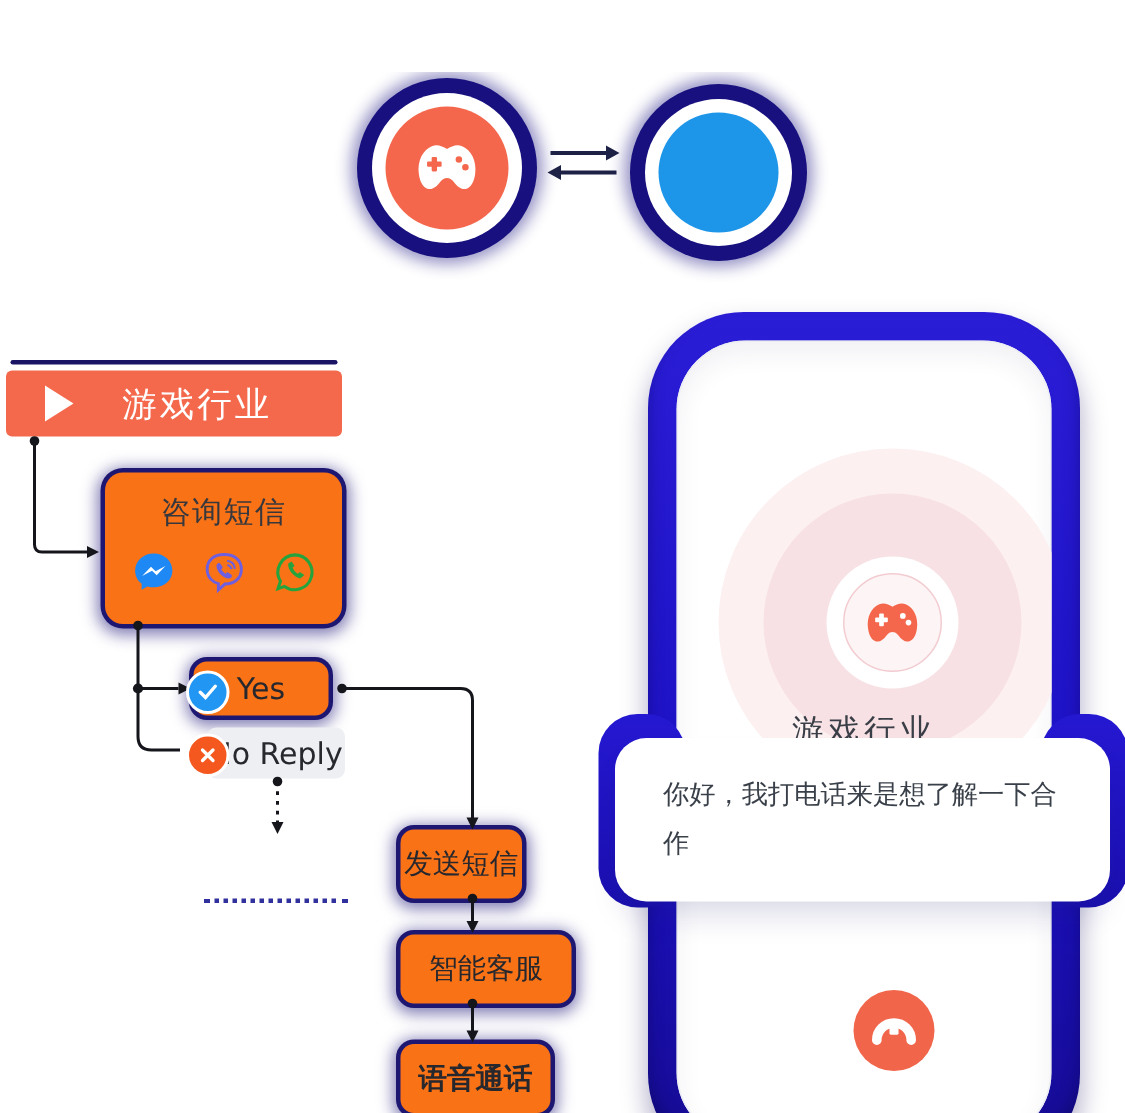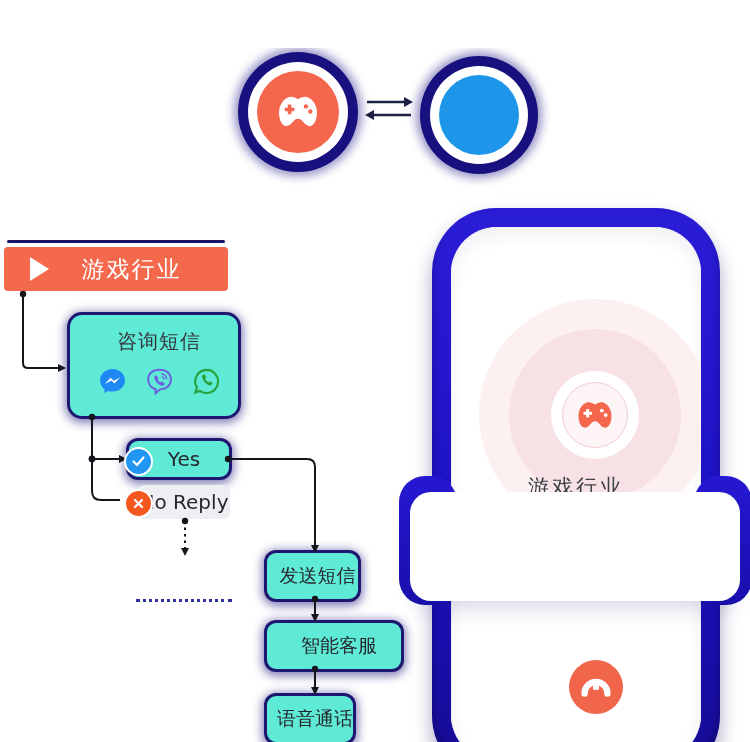--- a/index.html
+++ b/index.html
@@ -11,22 +11,22 @@
   .badge{position:absolute;border-radius:50%;background:#17107E;
          box-shadow:0 0 10px 4px rgba(23,16,126,.45);}
   .badge .white-ring{position:absolute;inset:10px;border-radius:50%;background:#ffffff;}
   .badge .core{position:absolute;inset:19px;border-radius:50%;display:flex;align-items:center;justify-content:center;}
   .core.orange{background:#F4674C;}
   .core.blue{background:#1D96E9;}
 
   
   .flow-box{position:absolute;display:flex;align-items:center;justify-content:center;
             font-size:19px;color:#27272e;}
-  .navy-glow{background:#5eead4;border-radius:9px;
-             box-shadow:0 0 0 3px #1E1772, 0 2px 10px 5px rgba(30,22,120,.55);padding-left:10px;}
+  .navy-glow{background:#f97316;border-radius:9px;
+             box-shadow:0 0 0 3px #1E1772, 0 2px 10px 5px rgba(30,22,120,.55);}
   .gray-box{background:#EDEFF3;border-radius:6px;}
   .industry-box{position:absolute;left:4px;top:199px;width:224px;height:44px;background:#F4684C;
                 border-radius:4px;display:flex;align-items:center;color:#fff;}
   .industry-topline{position:absolute;left:7px;top:192px;width:218px;height:3px;background:#1A1464;border-radius:2px;}
   .play-tri{width:0;height:0;border-left:19px solid #fff;border-top:12px solid transparent;
             border-bottom:12px solid transparent;margin-left:26px;}
   .industry-label{flex:1;text-align:center;font-size:23px;letter-spacing:2px;margin-right:14px;font-weight:500;}
 
   .sms-box{left:70px;top:267px;width:158px;height:101px;flex-direction:column;justify-content:flex-start;}
   .sms-title{margin-top:13px;font-size:20px;color:#37373e;letter-spacing:1px;}
@@ -156,24 +156,24 @@
     <svg width="11" height="11" viewBox="0 0 11 11">
         <path d="M2,2 L9,9 M9,2 L2,9" stroke="#fff" stroke-width="2.2" stroke-linecap="round"></path>
       </svg>
   </div>
 
   <div class="dotted-under"></div>
 
   <div class="flow-box navy-glow" style="left:267px;top:505px;width:81px;height:46px;">
     <span>发送短信</span>
   </div>
-  <div class="flow-box navy-glow" style="left:267px;top:575px;width:124px;height:46px;">
+  <div class="flow-box navy-glow" style="left:267px;top:575px;width:114px;height:46px;">
     <span>智能客服</span>
   </div>
-  <div class="flow-box navy-glow" style="left:267px;top:648px;width:76px;height:46px;">
+  <div class="flow-box navy-glow" style="left:267px;top:648px;width:100px;height:46px;font-weight:bold;">
     <span>语音通话</span>
   </div>
 
   <svg class="connector-layer" width="750" height="742">
     <g stroke="#15151C" stroke-width="2" fill="none">
       <path d="M23,246 V315 Q23,320 28,320 H58"></path>
       <path d="M92,369 V443 Q92,452 101,452 H120"></path>
       <path d="M92,411 H119"></path>
       <path d="M228,411 H307 Q315,411 315,419 V498"></path>
       <path d="M185,473 V501" stroke-dasharray="2.5 4"></path>
@@ -223,15 +223,16 @@
             <rect x="15.2" y="9" width="6.6" height="6" rx="1" fill="#ffffff"></rect>
           </svg>
         </span>
       </div>
     </div>
   </div>
 
   <div class="card-wrap" style="left:399px;"></div>
   <div class="card-wrap" style="left:694px;"></div>
   <div class="message-card">
+    <div class="message-line">你好，我打电话来是想了解一下合作</div>
   </div>
 
 </div>
 
 </body></html>

